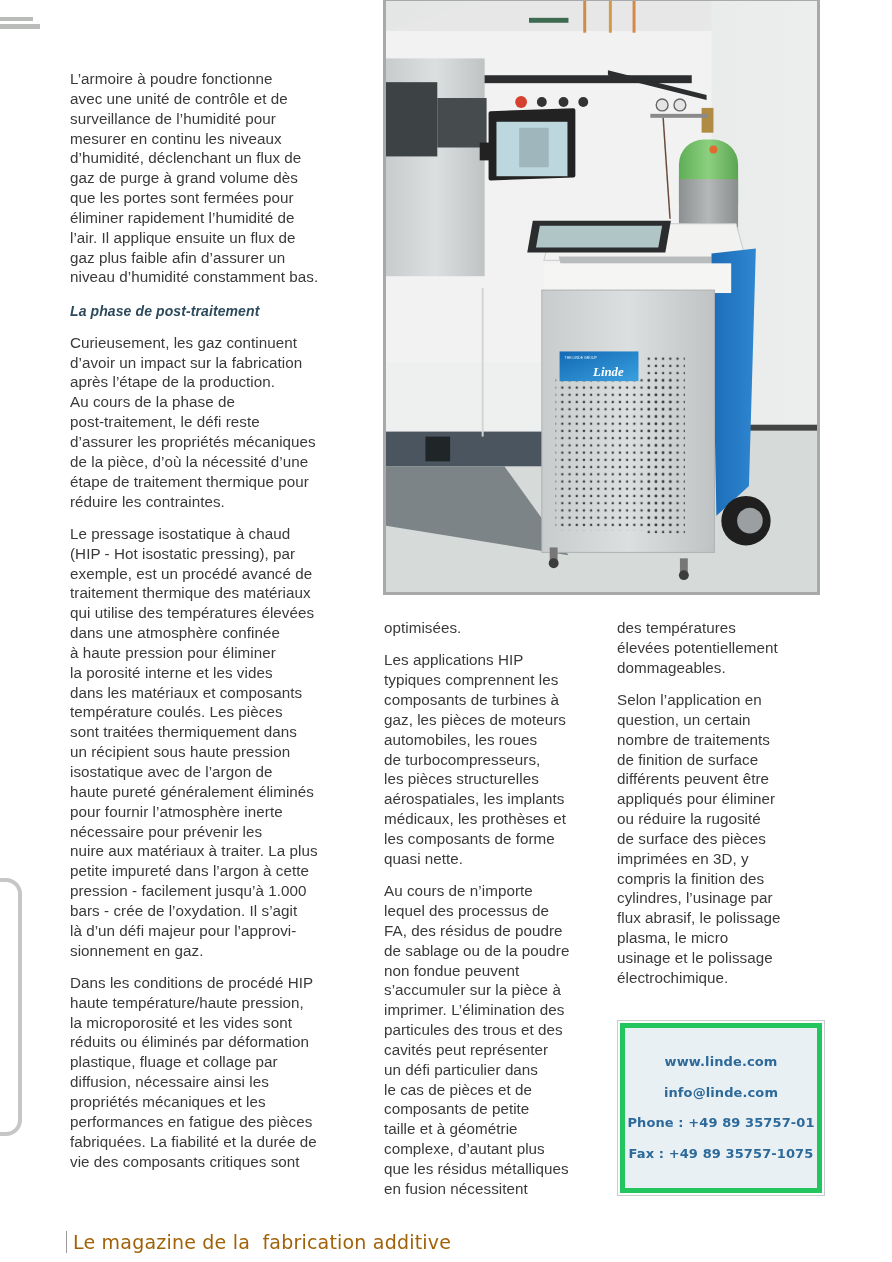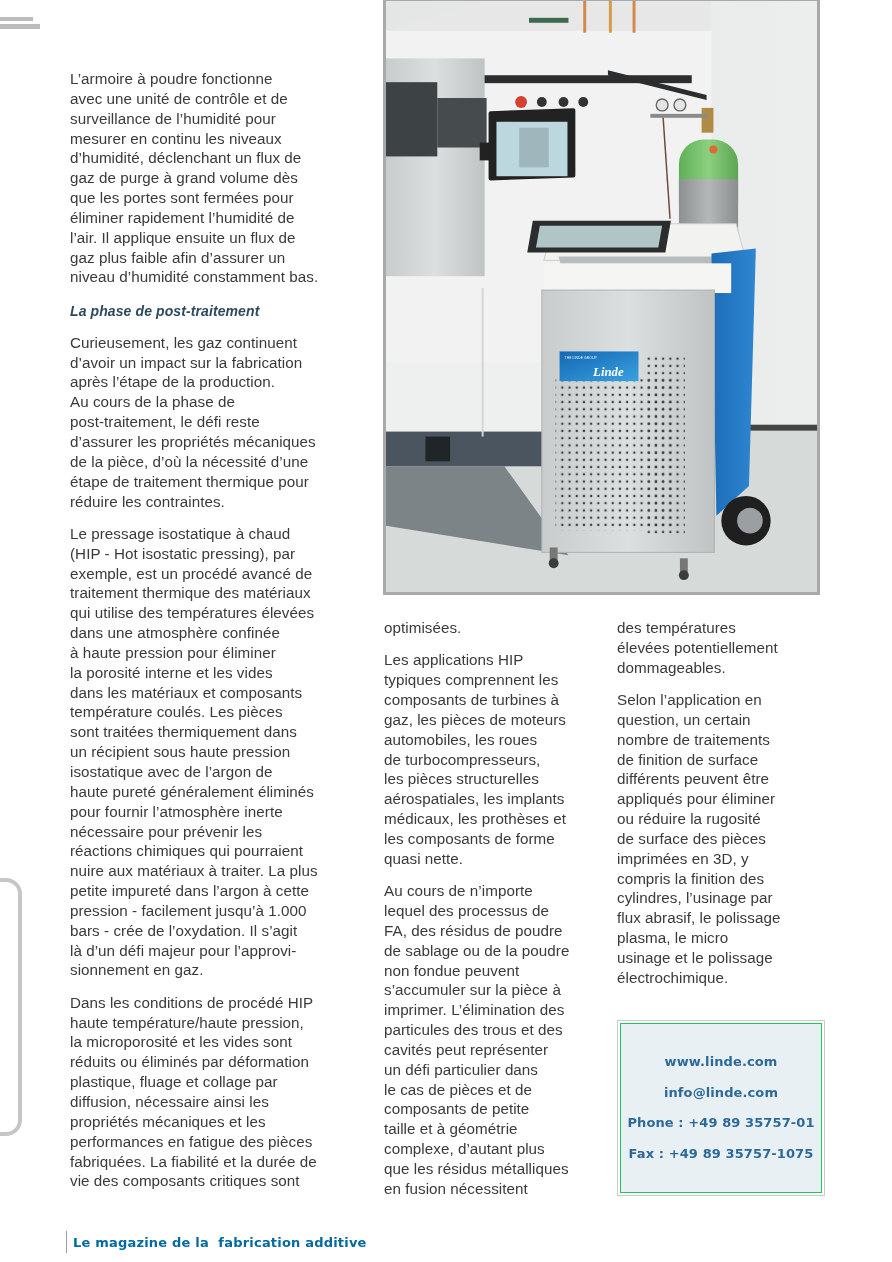--- a/index.html
+++ b/index.html
@@ -36,33 +36,33 @@
       background: #e9ebea;
     }
     .photo svg { display: block; width: 100%; height: 100%; }
 
     .contact {
       position: absolute; left: 617px; top: 1020px; width: 208px; height: 176px;
       box-sizing: border-box; border: 1px solid #c9cacb; padding: 2px; background: #fff;
     }
     .contact-inner {
       width: 100%; height: 100%; box-sizing: border-box;
-      border: 1px solid #22c55e; background: #e8f0f4;
+      border: 5px solid #22c55e; background: #e8f0f4;
       display: flex; flex-direction: column; align-items: center; justify-content: center;
     }
     .contact-line {
       font-family: "DejaVu Sans", sans-serif; font-weight: bold; color: #2d6a9a;
       font-size: 13px; line-height: 30.5px; white-space: nowrap; letter-spacing: 0.1px;
     }
 
     .footer { position: absolute; left: 66px; top: 1231px; height: 22px; display: flex; align-items: center; }
     .footer-rule { width: 1px; height: 22px; background: #9a9a9a; margin-right: 6px; }
     .footer-text {
-      font-family: "DejaVu Sans", sans-serif; font-weight: bold; color: #0369a1;
-      font-size: 13px; letter-spacing: 0.2px; white-space: pre;
+      font-family: "DejaVu Sans", sans-serif; font-weight: normal; color: #a16207;
+      font-size: 19px; letter-spacing: 0.2px; white-space: pre;
     }
   </style>
 </head>
 <body>
 
 <div class="deco-bars">
   <div class="b1"></div>
   <div class="b2"></div>
 </div>
 
@@ -104,21 +104,20 @@
       <span class="line">à haute pression pour éliminer</span>
       <span class="line">la porosité interne et les vides</span>
       <span class="line">dans les matériaux et composants</span>
       <span class="line">température coulés. Les pièces</span>
       <span class="line">sont traitées thermiquement dans</span>
       <span class="line">un récipient sous haute pression</span>
       <span class="line">isostatique avec de l’argon de</span>
       <span class="line">haute pureté généralement éliminés</span>
       <span class="line">pour fournir l’atmosphère inerte</span>
       <span class="line">nécessaire pour prévenir les</span>
-      <span class="line">réactions chimiques qui pourraient</span>
       <span class="line">nuire aux matériaux à traiter. La plus</span>
       <span class="line">petite impureté dans l’argon à cette</span>
       <span class="line">pression - facilement jusqu’à 1.000</span>
       <span class="line">bars - crée de l’oxydation. Il s’agit</span>
       <span class="line">là d’un défi majeur pour l’approvi-</span>
       <span class="line">sionnement en gaz.</span>
     </p>
   <p class="para">
       <span class="line">Dans les conditions de procédé HIP</span>
       <span class="line">haute température/haute pression,</span>

